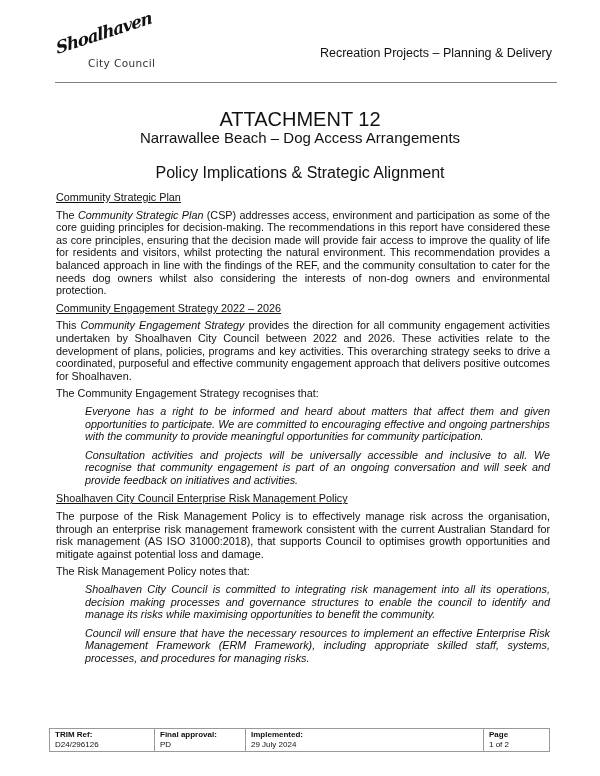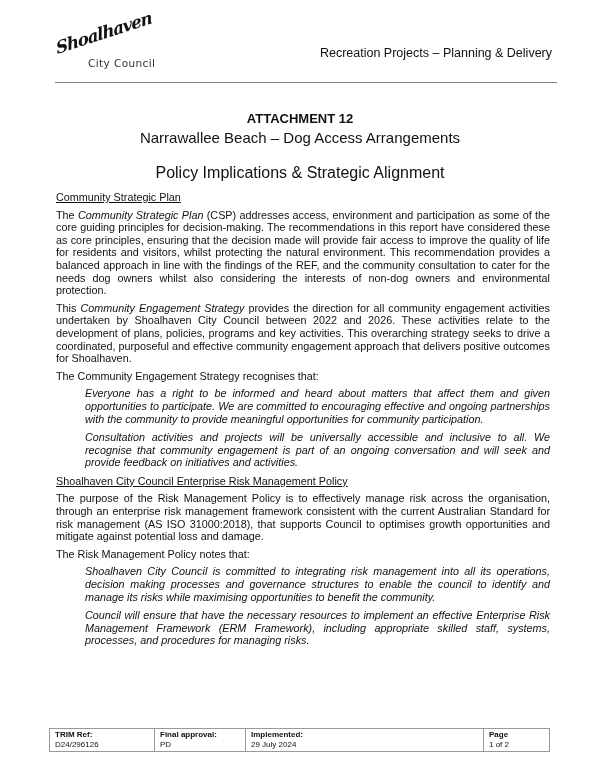--- a/index.html
+++ b/index.html
@@ -10,21 +10,21 @@
     font-style: italic; font-weight: bold; font-size: 17px; letter-spacing: -1px;
     transform: rotate(-18deg) skewX(-8deg); transform-origin: left bottom; color: #111; }
   .logo .city { position: absolute; left: 30px; top: 19px; font-family: "DejaVu Sans", sans-serif;
     font-size: 10.5px; letter-spacing: 0.4px; color: #333; }
   .hdr-right { position: absolute; right: 48px; top: 42px; text-align: right; }
   .hdr-right .l1 { font-size: 12.5px; font-weight: bold; line-height: 16px; }
   .hdr-right .l2 { font-size: 12.5px; line-height: 16px; margin-top: 3px; }
   .hdr-rule { position: absolute; left: 55px; width: 502px; top: 82px; height: 0;
     border-top: 1.5px solid #808080; }
   .title-block { position: absolute; left: 0; width: 600px; top: 110px; text-align: center; }
-  .title-block .t1 { font-size: 13px; font-weight: bold; line-height: 18px; }
+  .title-block .t1 { font-size: 20px; font-weight: normal; line-height: 18px; }
   .title-block .t2 { font-size: 15px; line-height: 18px; margin-top: 1px; }
   .title-block .t3 { font-size: 16px; font-weight: normal; line-height: 14px; margin-top: 19px; }
   .content { position: absolute; left: 56px; width: 494px; top: 191px; font-size: 10.8px; line-height: 12.6px; }
   .content h3 { font-size: 10.8px; font-weight: normal; text-decoration: underline; margin: 0 0 5px 0; line-height: 12.6px; }
   .content p { margin: 0 0 5px 0; text-align: justify; }
   .content blockquote { margin: 0 0 6px 29px; font-style: italic; text-align: justify; }
   .content em { font-style: italic; }
   .footer { position: absolute; left: 49px; top: 728px; width: 501px; border-collapse: collapse; font-size: 8px; border-radius: 6px; }
   .footer td { border: 1px solid #999; padding: 1px 5px 1px 5px; vertical-align: top; line-height: 10px; }
   .footer .lbl { font-weight: bold; display: block; }
@@ -45,20 +45,21 @@
 <div class="title-block">
   <div class="t1">ATTACHMENT 12</div>
   <div class="t2">Narrawallee Beach – Dog Access Arrangements</div>
   <div class="t3">Policy Implications &amp; Strategic Alignment</div>
 </div>
 
 <div class="content">
   <h3>Community Strategic Plan</h3>
   <p><span>The </span><em>Community Strategic Plan</em><span> (CSP) addresses access, environment and participation as some of the core guiding principles for decision-making. The recommendations in this report have considered these as core principles, ensuring that the decision made will provide fair access to improve the quality of life for residents and visitors, whilst protecting the natural environment. This recommendation provides a balanced approach in line with the findings of the REF, and the community consultation to cater for the needs dog owners whilst also considering the interests of non-dog owners and environmental protection.</span></p>
 
+  <h3>Community Engagement Strategy 2022 – 2026</h3>
   <p><span>This </span><em>Community Engagement Strategy</em><span> provides the direction for all community engagement activities undertaken by Shoalhaven City Council between 2022 and 2026. These activities relate to the development of plans, policies, programs and key activities. This overarching strategy seeks to drive a coordinated, purposeful and effective community engagement approach that delivers positive outcomes for Shoalhaven.</span></p>
   <p>The Community Engagement Strategy recognises that:</p>
   <blockquote>Everyone has a right to be informed and heard about matters that affect them and given opportunities to participate. We are committed to encouraging effective and ongoing partnerships with the community to provide meaningful opportunities for community participation.</blockquote>
   <blockquote>Consultation activities and projects will be universally accessible and inclusive to all. We recognise that community engagement is part of an ongoing conversation and will seek and provide feedback on initiatives and activities.</blockquote>
 
   <h3>Shoalhaven City Council Enterprise Risk Management Policy</h3>
   <p>The purpose of the Risk Management Policy is to effectively manage risk across the organisation, through an enterprise risk management framework consistent with the current Australian Standard for risk management (AS ISO 31000:2018), that supports Council to optimises growth opportunities and mitigate against potential loss and damage.</p>
   <p>The Risk Management Policy notes that:</p>
   <blockquote>Shoalhaven City Council is committed to integrating risk management into all its operations, decision making processes and governance structures to enable the council to identify and manage its risks while maximising opportunities to benefit the community.</blockquote>
   <blockquote>Council will ensure that have the necessary resources to implement an effective Enterprise Risk Management Framework (ERM Framework), including appropriate skilled staff, systems, processes, and procedures for managing risks.</blockquote>

